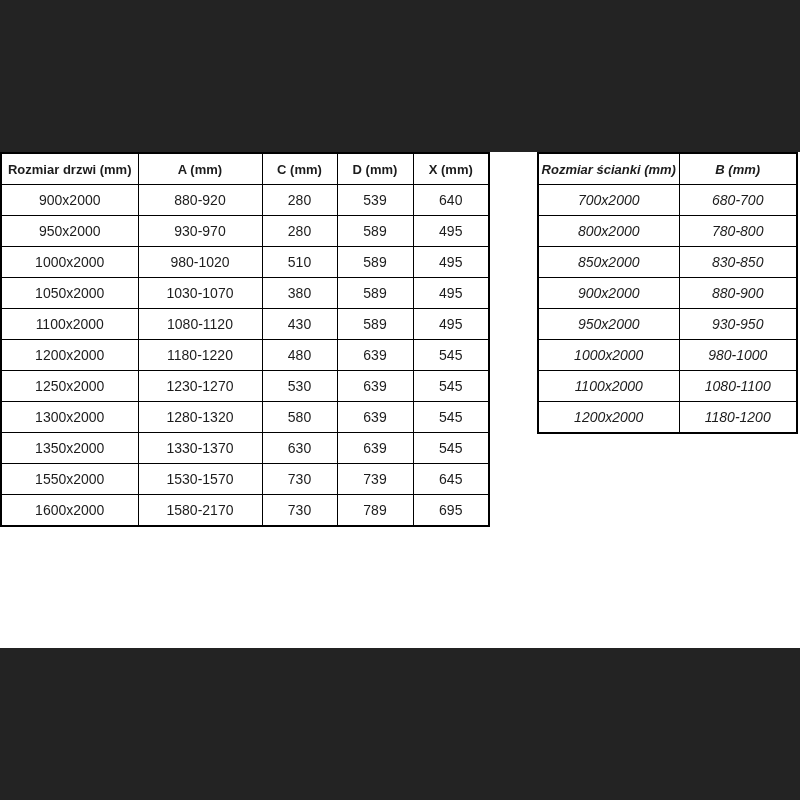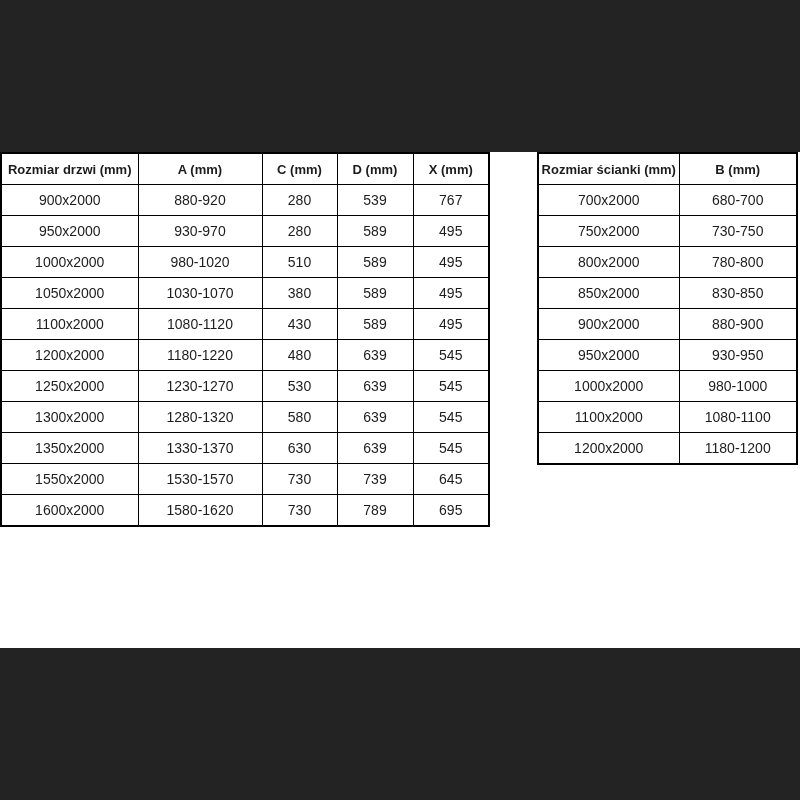--- a/index.html
+++ b/index.html
@@ -50,20 +50,21 @@
   }
   #door-table {
     left: 0;
     top: 0;
     width: 488px;
   }
   #wall-table {
     left: 537px;
     top: 0;
     width: 259px;
+    font-style: italic;
   }
   #door-table col.c0 { width: 137px; }
   #door-table col.c1 { width: 124px; }
   #door-table col.c2 { width: 75px; }
   #door-table col.c3 { width: 76px; }
   #door-table col.c4 { width: 76px; }
   #wall-table col.c0 { width: 141px; }
   #wall-table col.c1 { width: 118px; }
 </style>
 </head>
@@ -87,21 +88,21 @@
           <th>D (mm)</th>
           <th>X (mm)</th>
         </tr>
     </thead>
     <tbody>
         <tr>
           <td>900x2000</td>
           <td>880-920</td>
           <td>280</td>
           <td>539</td>
-          <td>767</td>
+          <td>640</td>
         </tr>
         <tr>
           <td>950x2000</td>
           <td>930-970</td>
           <td>280</td>
           <td>589</td>
           <td>495</td>
         </tr>
         <tr>
           <td>1000x2000</td>
@@ -154,21 +155,21 @@
         </tr>
         <tr>
           <td>1550x2000</td>
           <td>1530-1570</td>
           <td>730</td>
           <td>739</td>
           <td>645</td>
         </tr>
         <tr>
           <td>1600x2000</td>
-          <td>1580-1620</td>
+          <td>1580-2170</td>
           <td>730</td>
           <td>789</td>
           <td>695</td>
         </tr>
       </tbody>
   </table>
 
   <table id="wall-table" class="spec-table">
     <colgroup>
       <col class="c0">
@@ -179,24 +180,20 @@
           <th>Rozmiar ścianki (mm)</th>
           <th>B (mm)</th>
         </tr>
     </thead>
     <tbody>
         <tr>
           <td>700x2000</td>
           <td>680-700</td>
         </tr>
         <tr>
-          <td>750x2000</td>
-          <td>730-750</td>
-        </tr>
-        <tr>
           <td>800x2000</td>
           <td>780-800</td>
         </tr>
         <tr>
           <td>850x2000</td>
           <td>830-850</td>
         </tr>
         <tr>
           <td>900x2000</td>
           <td>880-900</td>

